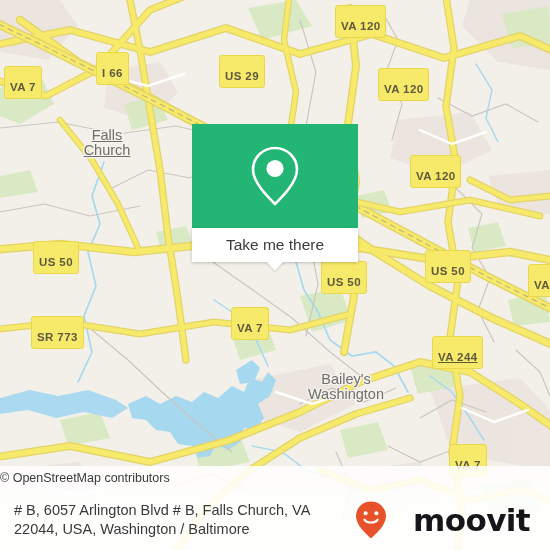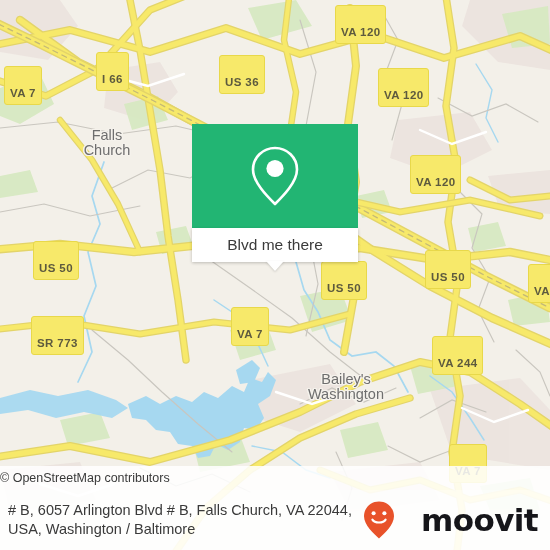--- a/index.html
+++ b/index.html
@@ -18,21 +18,21 @@
   .shield{
     position:absolute;
     background:#f7e96a;
     border:1.6px solid #e8d84a;
     border-radius:3px;
     color:#5d5a3e;
     font-size:11.5px;
     font-weight:bold;
     letter-spacing:.4px;
     line-height:1;
-    padding:21px 5px 4px 5px;
+    padding:15px 5px 4px 5px;
     white-space:nowrap;
     font-family:"Liberation Sans", sans-serif;
     box-sizing:border-box;
   }
 
   
   .place{
     position:absolute;
     color:#6e6e6e;
     font-size:14.5px;
@@ -77,25 +77,25 @@
     color:#3a3a3a;font-size:12.5px;line-height:24px;
     box-sizing:border-box;
     font-family:"Liberation Sans", sans-serif;
   }
   #footer{
     position:absolute;left:0;top:490px;width:550px;height:60px;
     background:rgba(255,255,255,.90);
     display:flex;align-items:center;box-sizing:border-box;
   }
   #footer-address{
-    flex:1;padding-left:8px;padding-right:6px;
+    flex:1;padding-left:14px;padding-right:6px;
     color:#3a3a3a;font-size:14.5px;line-height:19px;
     font-family:"Liberation Sans", sans-serif;
   }
-  #brand{display:flex;align-items:center;padding-right:12px;gap:24px;}
+  #brand{display:flex;align-items:center;padding-right:20px;gap:24px;}
   #brand-word{
     color:#16161a;font-size:31px;line-height:31px;font-weight:bold;
     letter-spacing:-.6px;font-family:"DejaVu Sans", sans-serif;
     margin-left:1px;
   }
 </style>
 </head>
 <body>
 
 <div id="root">
@@ -225,50 +225,50 @@
         <g stroke="#ffffff" fill="none" stroke-width="2.4" stroke-linecap="round">
           <path d="M110 76 L148 86 L184 74"></path>
           <path d="M420 130 L452 144 L486 132"></path>
           <path d="M276 392 L312 404 L348 392"></path>
           <path d="M462 408 L494 422 L528 410"></path>
           <path d="M40 484 L78 496 L114 484"></path>
         </g>
       </g>
     </svg>
 
-    <div class="place" style="left:62px;top:128px;width:90px;">Falls
+    <div class="place" style="left:62px;top:128px;width:90px;text-decoration:underline;">Falls
 Church</div>
     <div class="place" style="left:288px;top:372px;width:116px;">Bailey's
 Washington</div>
 
     <div class="shield" style="left:4px;top:66px;">VA 7</div>
     <div class="shield" style="left:96px;top:52px;text-align:right;">I 66</div>
-    <div class="shield" style="left:219px;top:55px;">US 36</div>
+    <div class="shield" style="left:219px;top:55px;">US 29</div>
     <div class="shield" style="left:335px;top:5px;">VA 120</div>
     <div class="shield" style="left:378px;top:68px;">VA 120</div>
     <div class="shield" style="left:410px;top:155px;">VA 120</div>
     <div class="shield" style="left:33px;top:241px;">US 50</div>
     <div class="shield" style="left:321px;top:261px;">US 50</div>
     <div class="shield" style="left:425px;top:250px;">US 50</div>
     <div class="shield" style="left:528px;top:264px;">VA</div>
     <div class="shield" style="left:31px;top:316px;">SR 773</div>
     <div class="shield" style="left:231px;top:307px;">VA 7</div>
-    <div class="shield" style="left:432px;top:336px;">VA 244</div>
+    <div class="shield" style="left:432px;top:336px;text-decoration:underline;">VA 244</div>
     <div class="shield" style="left:449px;top:444px;">VA 7</div>
   </div>
 
   <div id="callout">
     <div class="callout-top">
       <svg width="52" height="64" viewBox="0 0 52 64">
         <path d="M26 4 C13.8 4 4 13.6 4 25.4 C4 38 18 52 26 60 C34 52 48 38 48 25.4 C48 13.6 38.2 4 26 4 Z" fill="none" stroke="#ffffff" stroke-width="2.6" stroke-linejoin="round"></path>
         <circle cx="26" cy="24.5" r="8.6" fill="#ffffff"></circle>
       </svg>
     </div>
     <div class="callout-bottom">
-      <span class="callout-label">Blvd me there</span>
+      <span class="callout-label">Take me there</span>
       <span class="callout-tail"></span>
     </div>
   </div>
 
   <div id="attrib">© OpenStreetMap contributors</div>
 
   <div id="footer">
     <div id="footer-address"># B, 6057 Arlington Blvd # B, Falls Church, VA 22044, USA, Washington / Baltimore</div>
     <div id="brand">
       <svg width="34" height="40" viewBox="0 0 34 40">

